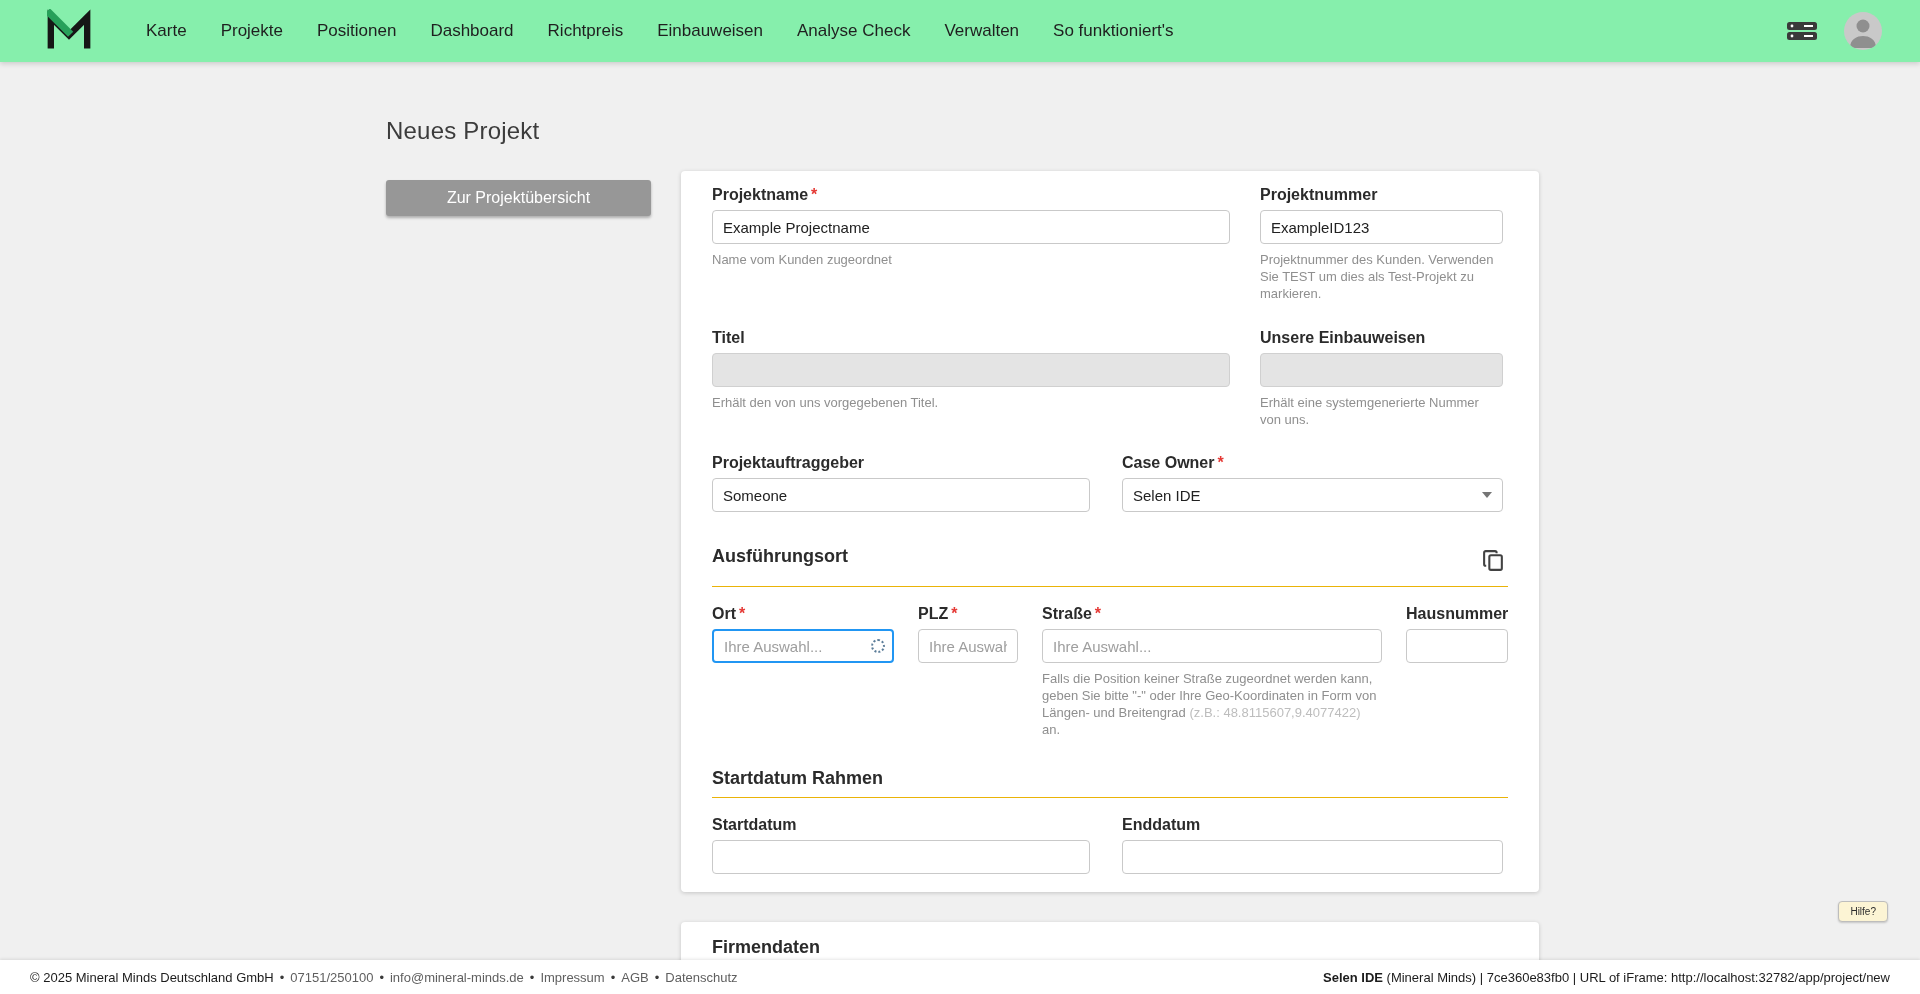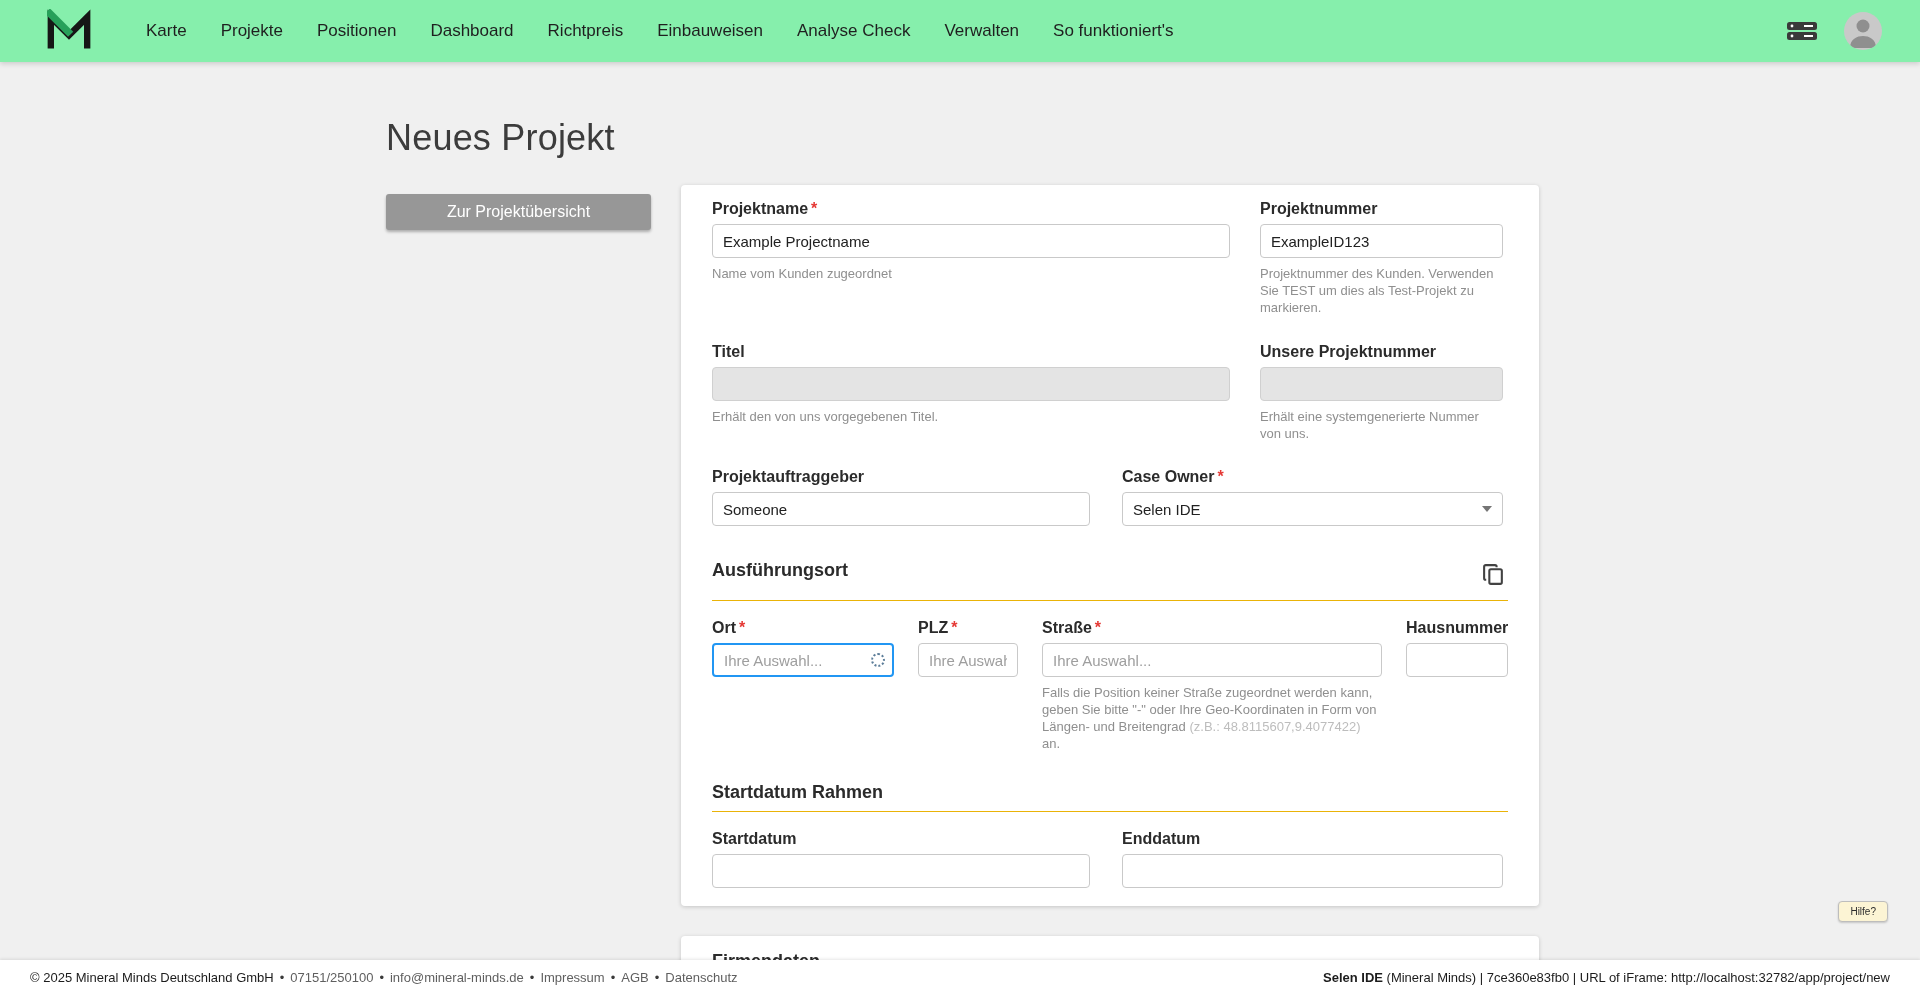--- a/index.html
+++ b/index.html
@@ -13,21 +13,21 @@
   .brand { display: flex; align-items: center; margin-right: 55px; }
   .nav-items { display: flex; align-items: center; }
   .nav-item { font-size: 17px; color: #1f1f1f; margin-right: 34px; cursor: pointer; white-space: nowrap; }
   .nav-right { margin-left: auto; display: flex; align-items: center; gap: 26px; }
   .icon-btn { background: none; border: none; cursor: pointer; display: flex; align-items: center; }
   .avatar { width: 38px; height: 38px; border-radius: 50%; background: #c9c9c9; display: flex;
     align-items: flex-end; justify-content: center; overflow: hidden; }
 
   
   .container { width: 1148px; margin: 0 auto; padding-top: 55px; }
-  .page-title { font-size: 36px; font-weight: 500; color: #3c3c3c; letter-spacing: .2px; }
+  .page-title { font-size: 24px; font-weight: 500; color: #3c3c3c; letter-spacing: .2px; }
   .content-row { display: flex; margin-top: 26px; align-items: flex-start; }
   .left-col { width: 265px; margin-right: 30px; flex-shrink: 0; }
   .right-col { flex: 1; display: flex; flex-direction: column; gap: 30px; }
 
   .btn-gray { width: 100%; height: 36px; background: #979797; color: #fff; border: none;
     border-radius: 3px; font-size: 16px; font-family: inherit; cursor: pointer;
     box-shadow: 0 2px 3px rgba(0,0,0,.28); margin-top: 9px; }
 
   .card { background: #fff; border-radius: 4px; box-shadow: 0 1px 4px rgba(0,0,0,.18);
     padding: 15px 31px 18px; }
@@ -158,21 +158,21 @@
             </div>
           </div>
 
           <div class="grid-b">
             <div>
               <label class="field-label">Titel</label>
               <input class="input" type="text" disabled="" style="">
               <div class="helper">Erhält den von uns vorgegebenen Titel.</div>
             </div>
             <div>
-              <label class="field-label">Unsere Projektnummer</label>
+              <label class="field-label">Unsere Einbauweisen</label>
               <input class="input" type="text" disabled="" style="">
               <div class="helper">Erhält eine systemgenerierte Nummer von uns.</div>
             </div>
           </div>
 
           <div class="grid-c">
             <div>
               <label class="field-label">Projektauftraggeber</label>
               <input class="input" type="text" value="Someone" style="">
             </div>

